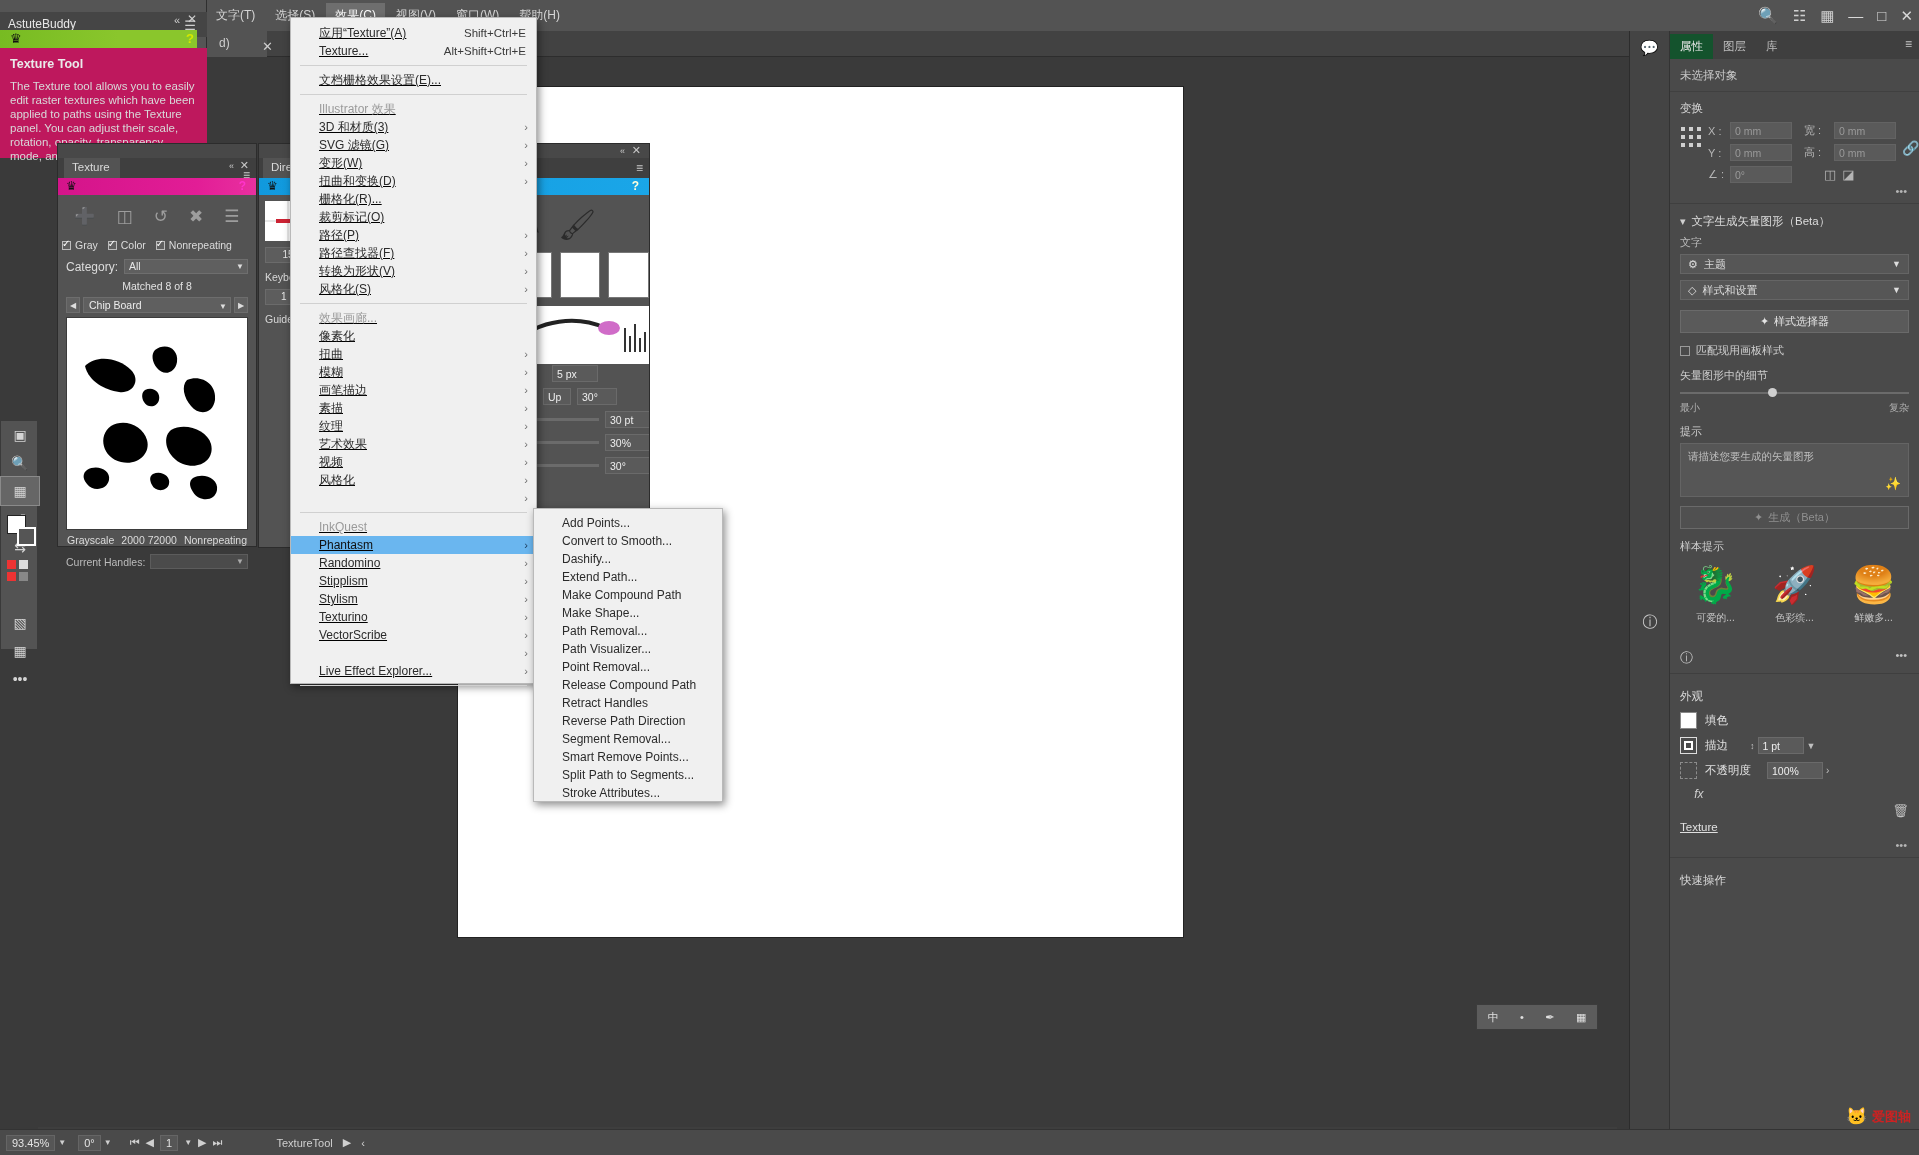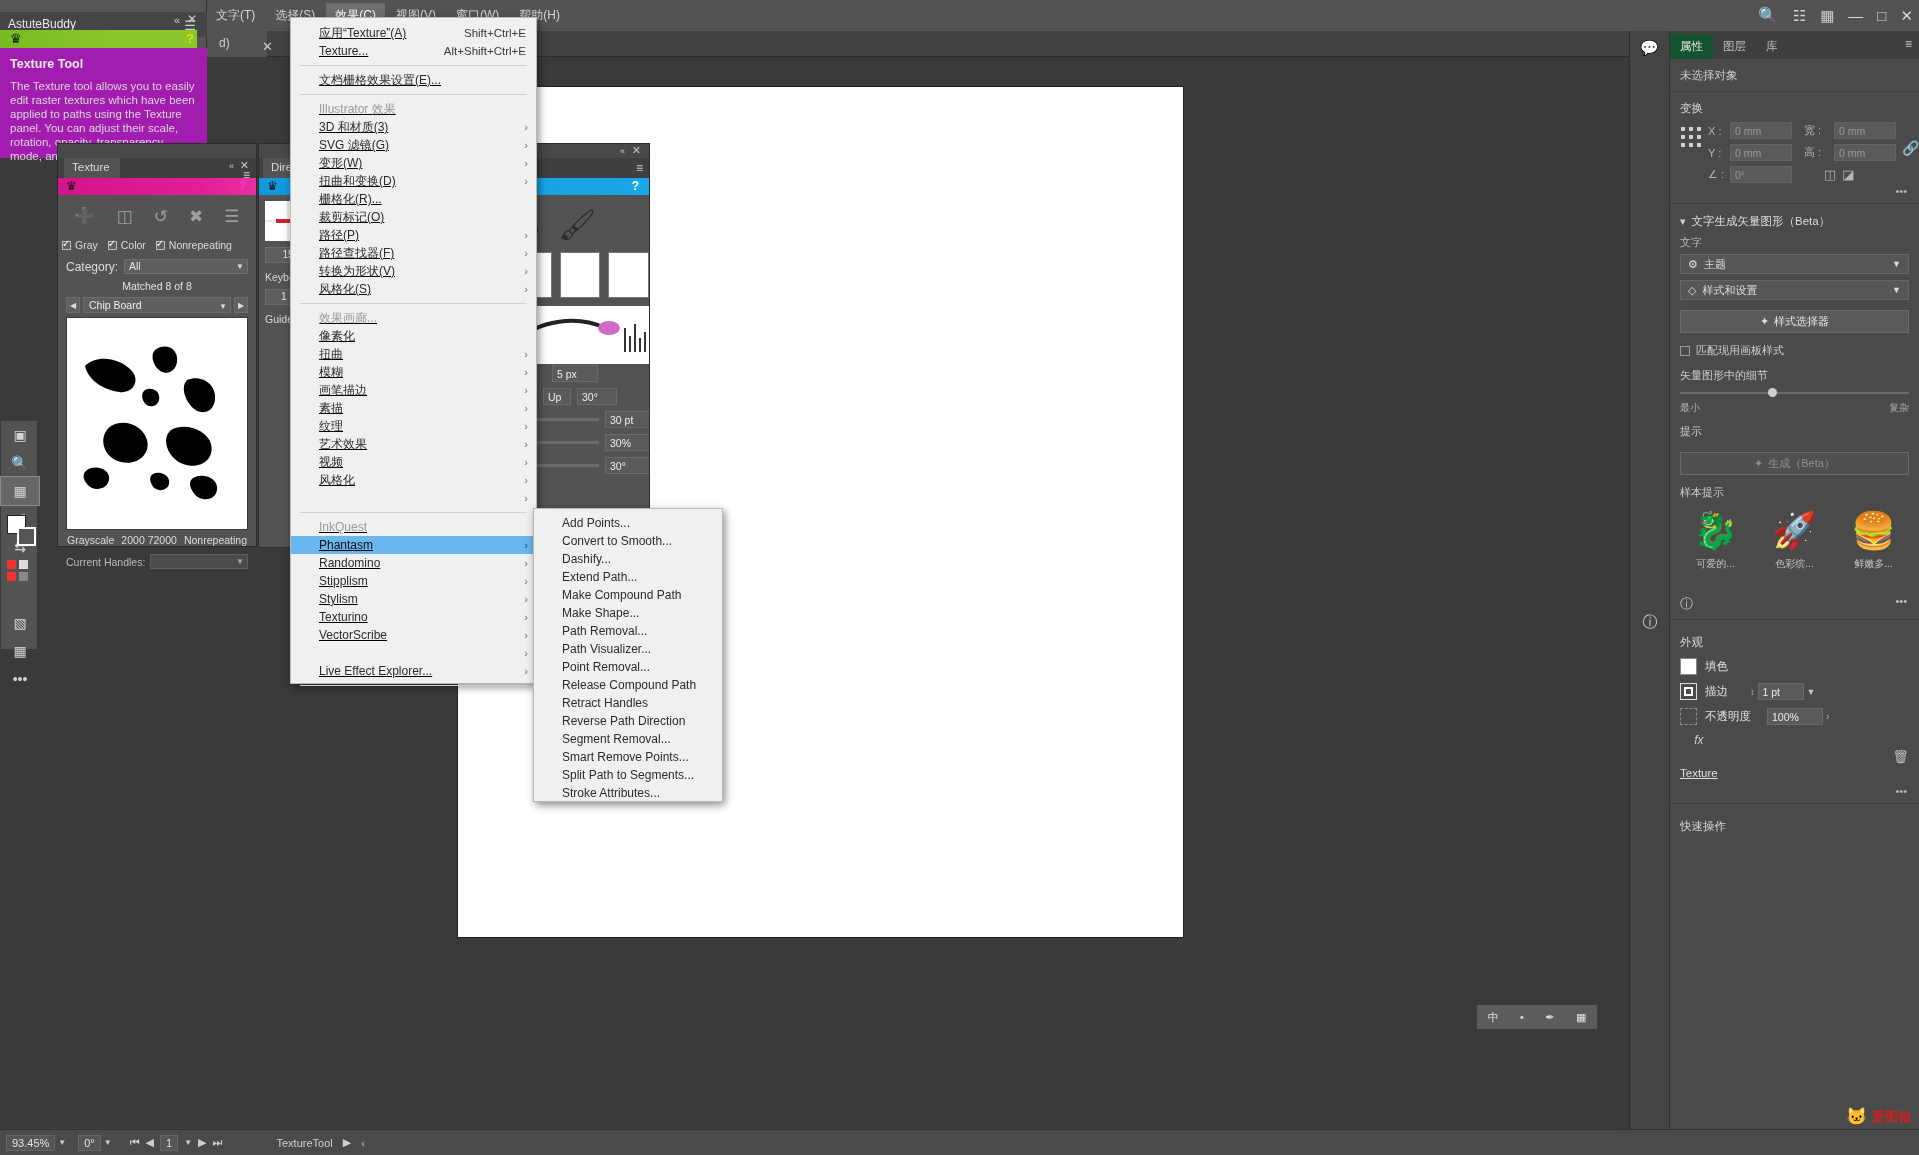--- a/index.html
+++ b/index.html
@@ -39,21 +39,21 @@
   #astute .ab-collapse { position: absolute; right: 26px; top: 14px; color:#cfcfcf; font-size: 11px;}
   #astute .ab-close { position: absolute; right: 9px; top: 12px; color:#cfcfcf; font-size: 12px;}
   #astute .ab-ham { position: absolute; right: 10px; top: 18px; color:#cfcfcf; font-size: 13px;}
   #astute .ab-green {
     position: absolute; left: 0; top: 30px; width: 197px; height: 18px;
     background: linear-gradient(90deg,#77bb22 0%, #8ac62c 60%, #8ac62c 100%);
   }
   #astute .ab-crown { position:absolute; left:10px; top:31px; font-size:13px; color:#111; }
   #astute .ab-q { position:absolute; right:12px; top:31px; font-size:13px; color:#d6e800; font-weight:bold;}
   #astute .ab-body { position: absolute; left: 0; top: 48px; width: 207px; bottom:0;
-    background:#a21caf; padding: 9px 10px 0 10px; }
+    background:#be185d; padding: 9px 10px 0 10px; }
   #astute .ab-h { color:#eaeaea; font-size:12.5px; font-weight:bold; margin-bottom:8px; }
   #astute .ab-p { color:#d9d9d9; font-size:11.5px; line-height:14px; }
 
   
   #tabstrip {
     position:absolute; left:207px; top:31px; width:1422px; height:26px;
     background:#424242; border-bottom:1px solid #2d2d2d;
   }
   #tabstrip .tab {
     position:absolute; left:0; top:0; height:26px; background:#535353;
@@ -736,20 +736,24 @@
       <div class="slider">
         <div class="track"></div>
         <div class="knob" style="left:88px;"></div>
       </div>
       <div style="display:flex;justify-content:space-between;padding:2px 10px 0 10px;color:#b0b0b0;font-size:10px;">
         <span>最小</span>
         <span>复杂</span>
       </div>
 
       <div style="color:#cfcfcf;font-size:11px;padding:9px 10px 4px 10px;">提示</div>
+      <div class="hintbox">
+        <span>请描述您要生成的矢量图形</span>
+        <span style="position:absolute;right:6px;bottom:5px;color:#c0c0c0;font-size:13px;">✨</span>
+      </div>
       <div class="btnwide" style="margin-top:9px;color:#909090;background:#505050;">
         <span>✦</span>
         <span>生成（Beta）</span>
       </div>
 
       <div style="color:#cfcfcf;font-size:11px;padding:10px 10px 2px 10px;">样本提示</div>
       <div class="sampgrid">
         <div class="sampcell">
           <div class="sampimg">🐉</div>
           <div class="sampcap">可爱的...</div>

